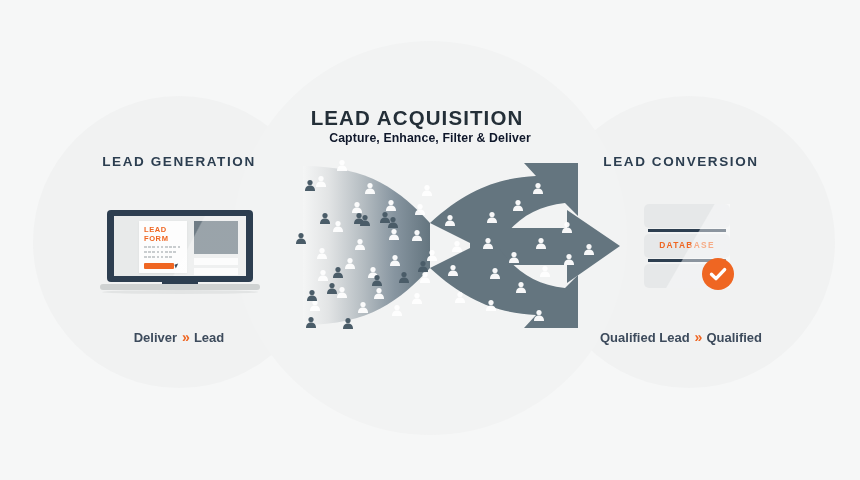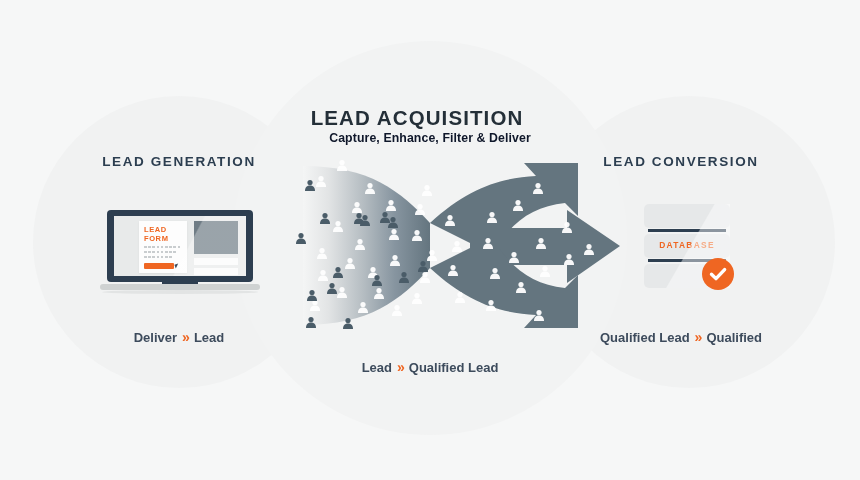--- a/index.html
+++ b/index.html
@@ -313,23 +313,20 @@
   <div class="heading h-right">LEAD CONVERSION</div>
   <div class="heading h-left">LEAD GENERATION</div>
 
   <div class="center-title">LEAD ACQUISITION</div>
   <div class="center-sub">Capture, Enhance, Filter &amp; Deliver</div>
 
   <div class="caption cap-left">
     <span>Deliver</span><span class="chev">»</span><span>Lead</span>
   </div>
 
-  <div class="caption cap-center">
-    <span>Lead</span><span class="chev">»</span><span>Qualified Lead</span>
-  </div>
 
   <div class="caption cap-right">
     <span>Qualified Lead</span><span class="chev">»</span><span>Qualified</span>
   </div>
 
   <div class="laptop">
     <div class="lt-shadow"></div>
     <div class="lt-body">
       <div class="lt-screen">
         <div class="lt-card">

